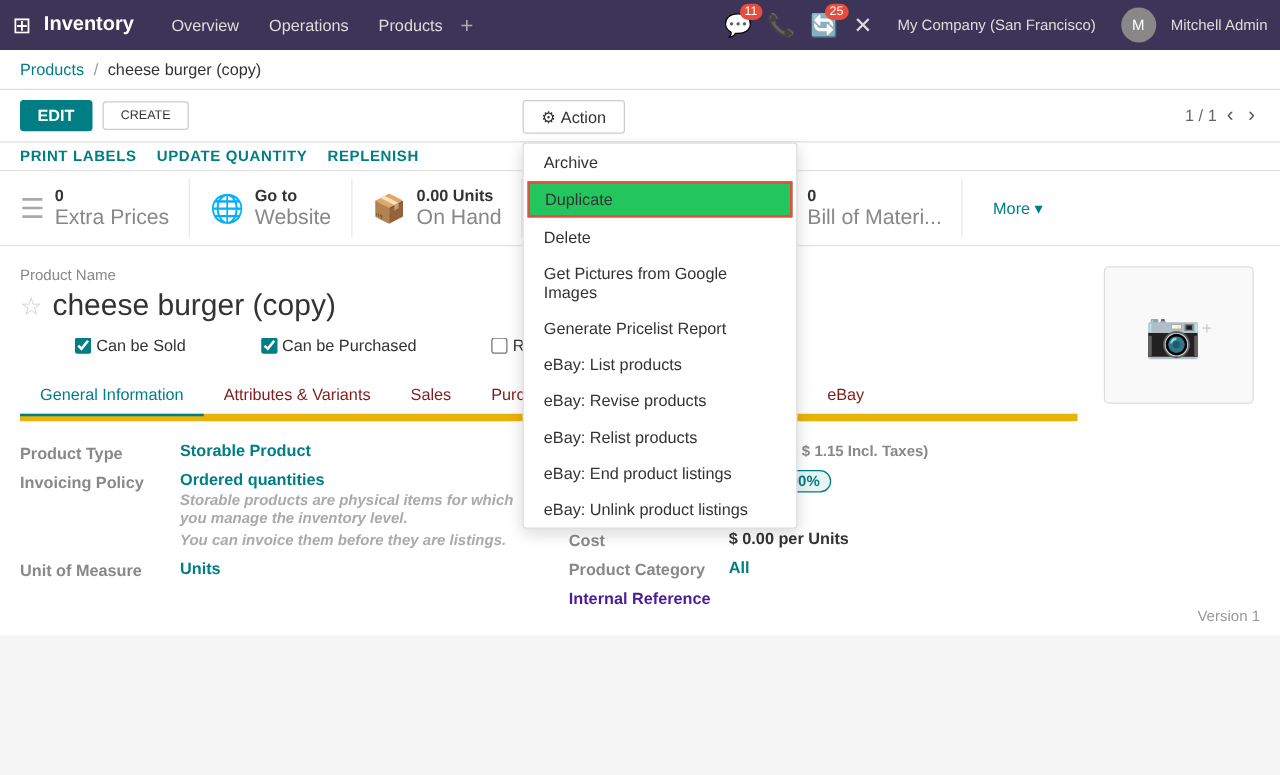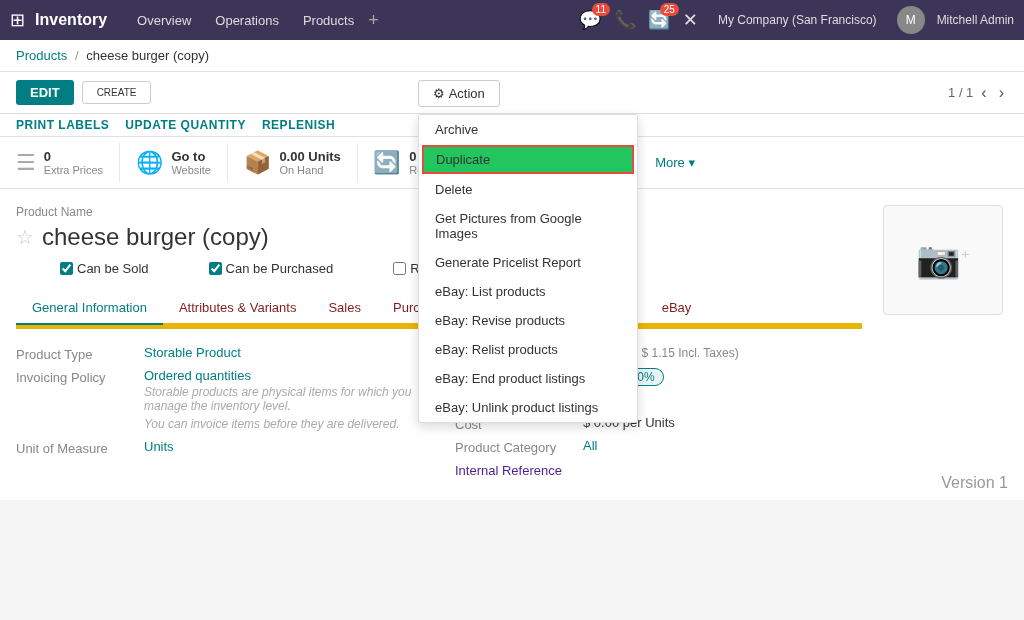--- a/index.html
+++ b/index.html
@@ -90,21 +90,21 @@
       gap: 8px;
       padding: 6px 16px 6px 0;
       cursor: pointer;
       border-right: 1px solid #e8e8e8;
       margin-right: 16px;
     }
     .stat-card:last-child { border-right: none; }
     .stat-icon { font-size: 22px; color: #aaa; }
     .stat-info { display: flex; flex-direction: column; }
     .stat-num { font-size: 13px; font-weight: bold; color: #333; }
-    .stat-label { font-size: 11px; color: #888; }
+    .stat-label { font-size: 17px; color: #888; }
     .stat-more { color: #017e84; font-size: 13px; cursor: pointer; display: flex; align-items: center; gap: 2px; }
 
     
     .main-content {
       background: #fff;
       padding: 16px;
       display: flex;
       gap: 16px;
       position: relative;
     }
@@ -134,21 +134,21 @@
       color: #7f1d1d;
       border-bottom: 2px solid transparent;
       margin-bottom: -2px;
     }
     .tab.active {
       color: #017e84;
       border-bottom-color: #017e84;
     }
 
     
-    .form-grid { display: grid; grid-template-columns: 1fr 1fr; gap: 8px 32px; }
+    .form-grid { display: grid; grid-template-columns: 1fr 1fr; gap: 8px 32px; font-weight: bold; }
     .field-row { display: flex; align-items: flex-start; gap: 8px; margin-bottom: 6px; }
     .field-label { color: #888; font-size: 13px; min-width: 120px; padding-top: 2px; }
     .field-value { color: #017e84; font-size: 13px; cursor: pointer; }
     .field-value-plain { color: #333; font-size: 13px; }
     .field-note { color: #aaa; font-size: 12px; font-style: italic; margin-top: 2px; }
 
     
     .product-image-panel {
       width: 130px;
       display: flex;
@@ -187,21 +187,21 @@
       color: #333;
     }
     .dropdown-item.highlighted {
       border: 2px solid #e74c3c;
       margin: 1px 2px;
       padding: 5px 14px;
       background: #22c55e;
     }
 
     
-    .version-text { position: absolute; bottom: 8px; right: 16px; font-size: 16px; color: #999; }
+    .version-text { position: absolute; bottom: 8px; right: 16px; font-size: 12px; color: #999; }
 
     
     .tax-badge {
       background: #e8f4f4;
       color: #017e84;
       border: 1px solid #017e84;
       border-radius: 12px;
       padding: 1px 8px;
       font-size: 12px;
     }
@@ -360,21 +360,21 @@
       <div>
         <div class="field-row">
           <span class="field-label">Product Type</span>
           <span class="field-value">Storable Product</span>
         </div>
         <div class="field-row">
           <span class="field-label">Invoicing Policy</span>
           <div>
             <span class="field-value">Ordered quantities</span>
             <div class="field-note">Storable products are physical items for which you manage the inventory level.</div>
-            <div class="field-note" style="margin-top:4px;">You can invoice items before they are delivered.</div>
+            <div class="field-note" style="margin-top:4px;">You can invoice them before they are listings.</div>
           </div>
         </div>
         <div class="field-row" style="margin-top:8px;">
           <span class="field-label">Unit of Measure</span>
           <span class="field-value">Units</span>
         </div>
       </div>
 
       <div>
         <div class="field-row">

